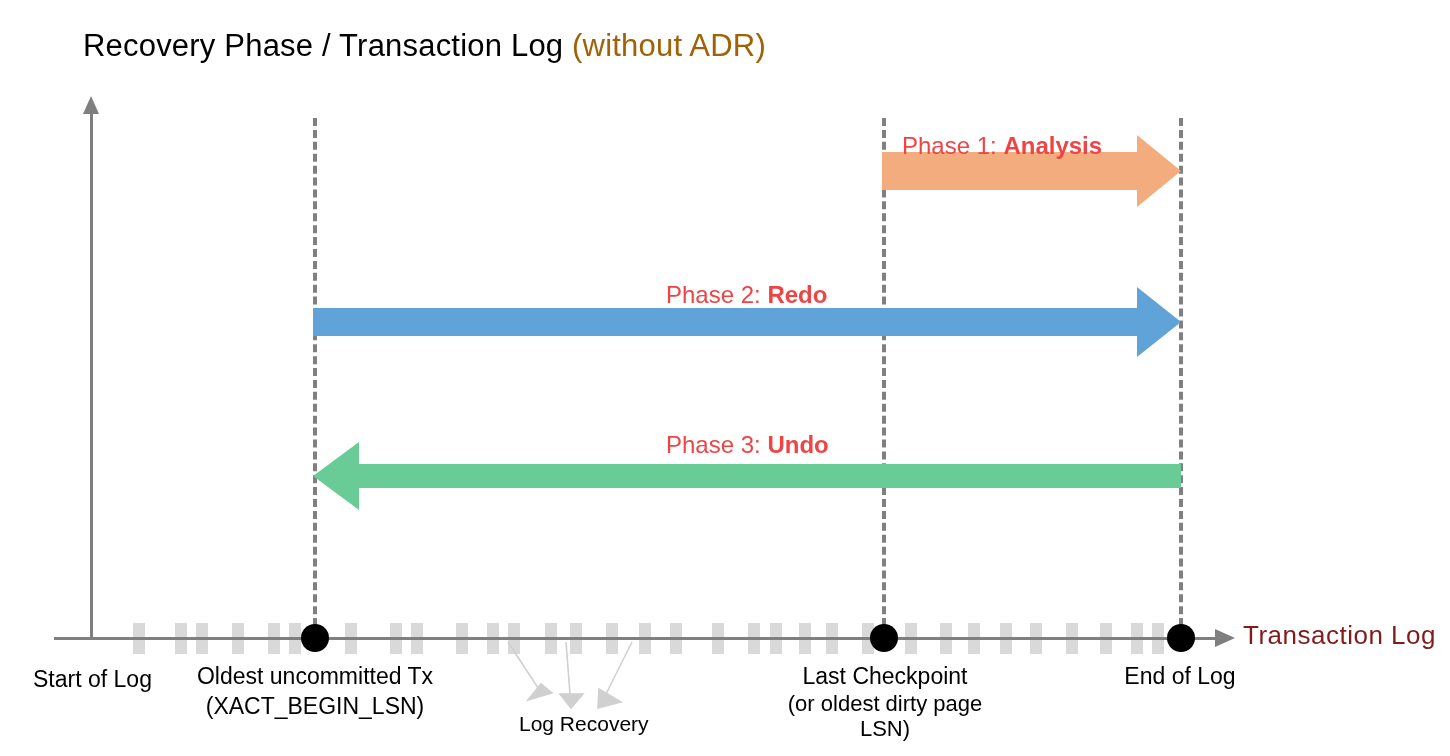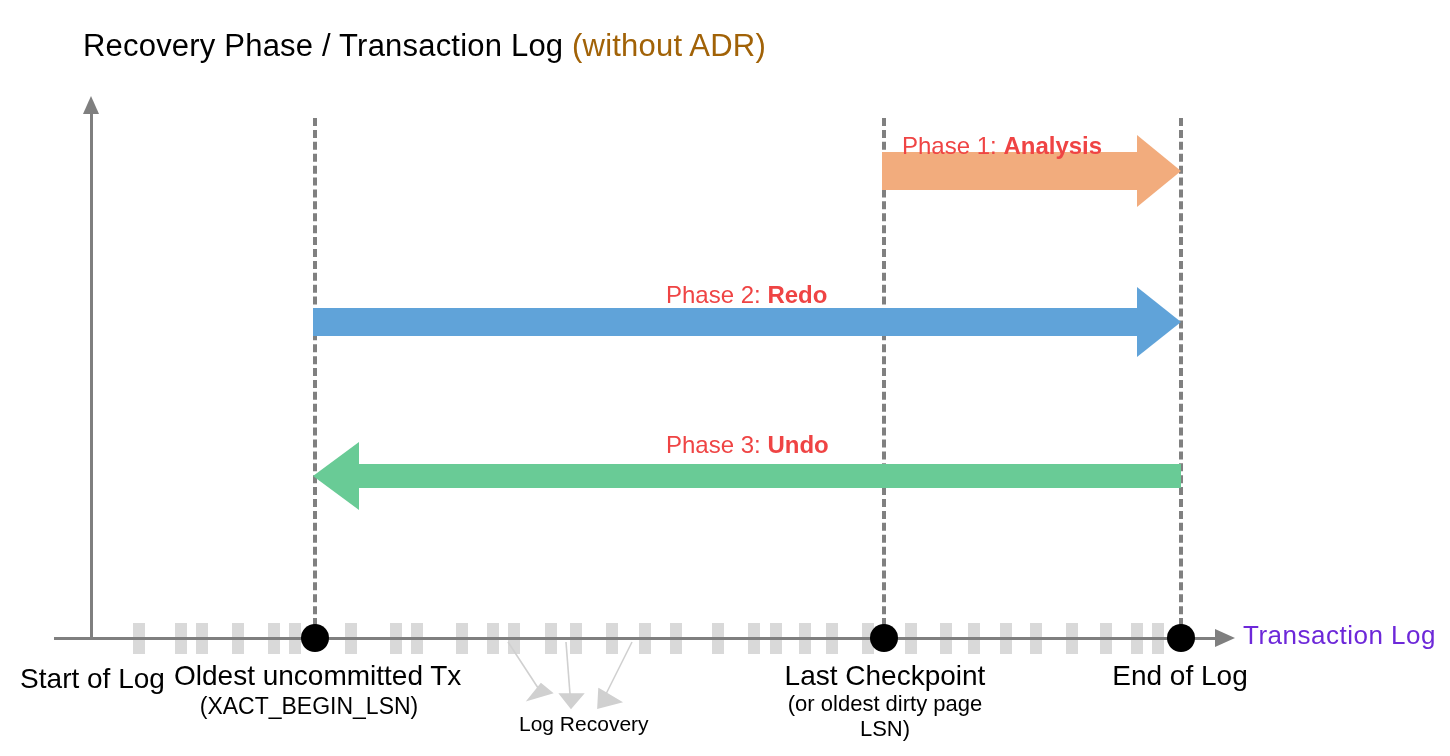--- a/index.html
+++ b/index.html
@@ -118,32 +118,32 @@
   }
   .arrow-label b { font-weight: bold; }
 
   
   .caption {
     position: absolute;
     text-align: center;
     color: #000000;
     white-space: nowrap;
   }
-  .caption .line1 { font-size: 28px; line-height: 30px; display: block; }
+  .caption .line1 { font-size: 23px; line-height: 30px; display: block; }
   .caption .line2 { font-size: 23px; line-height: 30px; display: block; }
   .caption .ital   { font-size: 22px; line-height: 25px; display: block; }
 
   .axis-name {
     position: absolute;
     left: 1243px;
     top: 620px;
     font-size: 26px;
     letter-spacing: 0.5px;
     white-space: nowrap;
-    color: #6d28d9;
+    color: #7f1d1d;
     text-align: center;
   }
 
   
   .logrec-label {
     position: absolute;
     left: 519px;
     top: 712px;
     font-size: 21px;
     color: #000000;
@@ -245,21 +245,21 @@
                 border-right:46px solid #69CB96;"></div>
   </div>
   <div class="arrow-label" style="left:666px; top:431px;">
     <span>Phase 3: </span><b>Undo</b>
   </div>
 
   <div class="caption" style="left:0px; top:664px; width:185px;">
     <span class="line1">Start of Log</span>
   </div>
 
-  <div class="caption" style="left:174px; top:661px; width:270px;">
+  <div class="caption" style="left:180px; top:661px; width:270px;">
     <span class="line1">Oldest uncommitted Tx</span>
     <span class="line2">(XACT_BEGIN_LSN)</span>
   </div>
 
   <div class="caption" style="left:760px; top:661px; width:250px;">
     <span class="line1">Last Checkpoint</span>
     <span class="ital" style="white-space:normal;">(or oldest dirty page LSN)</span>
   </div>
 
   <div class="caption" style="left:1065px; top:661px; width:230px;">

